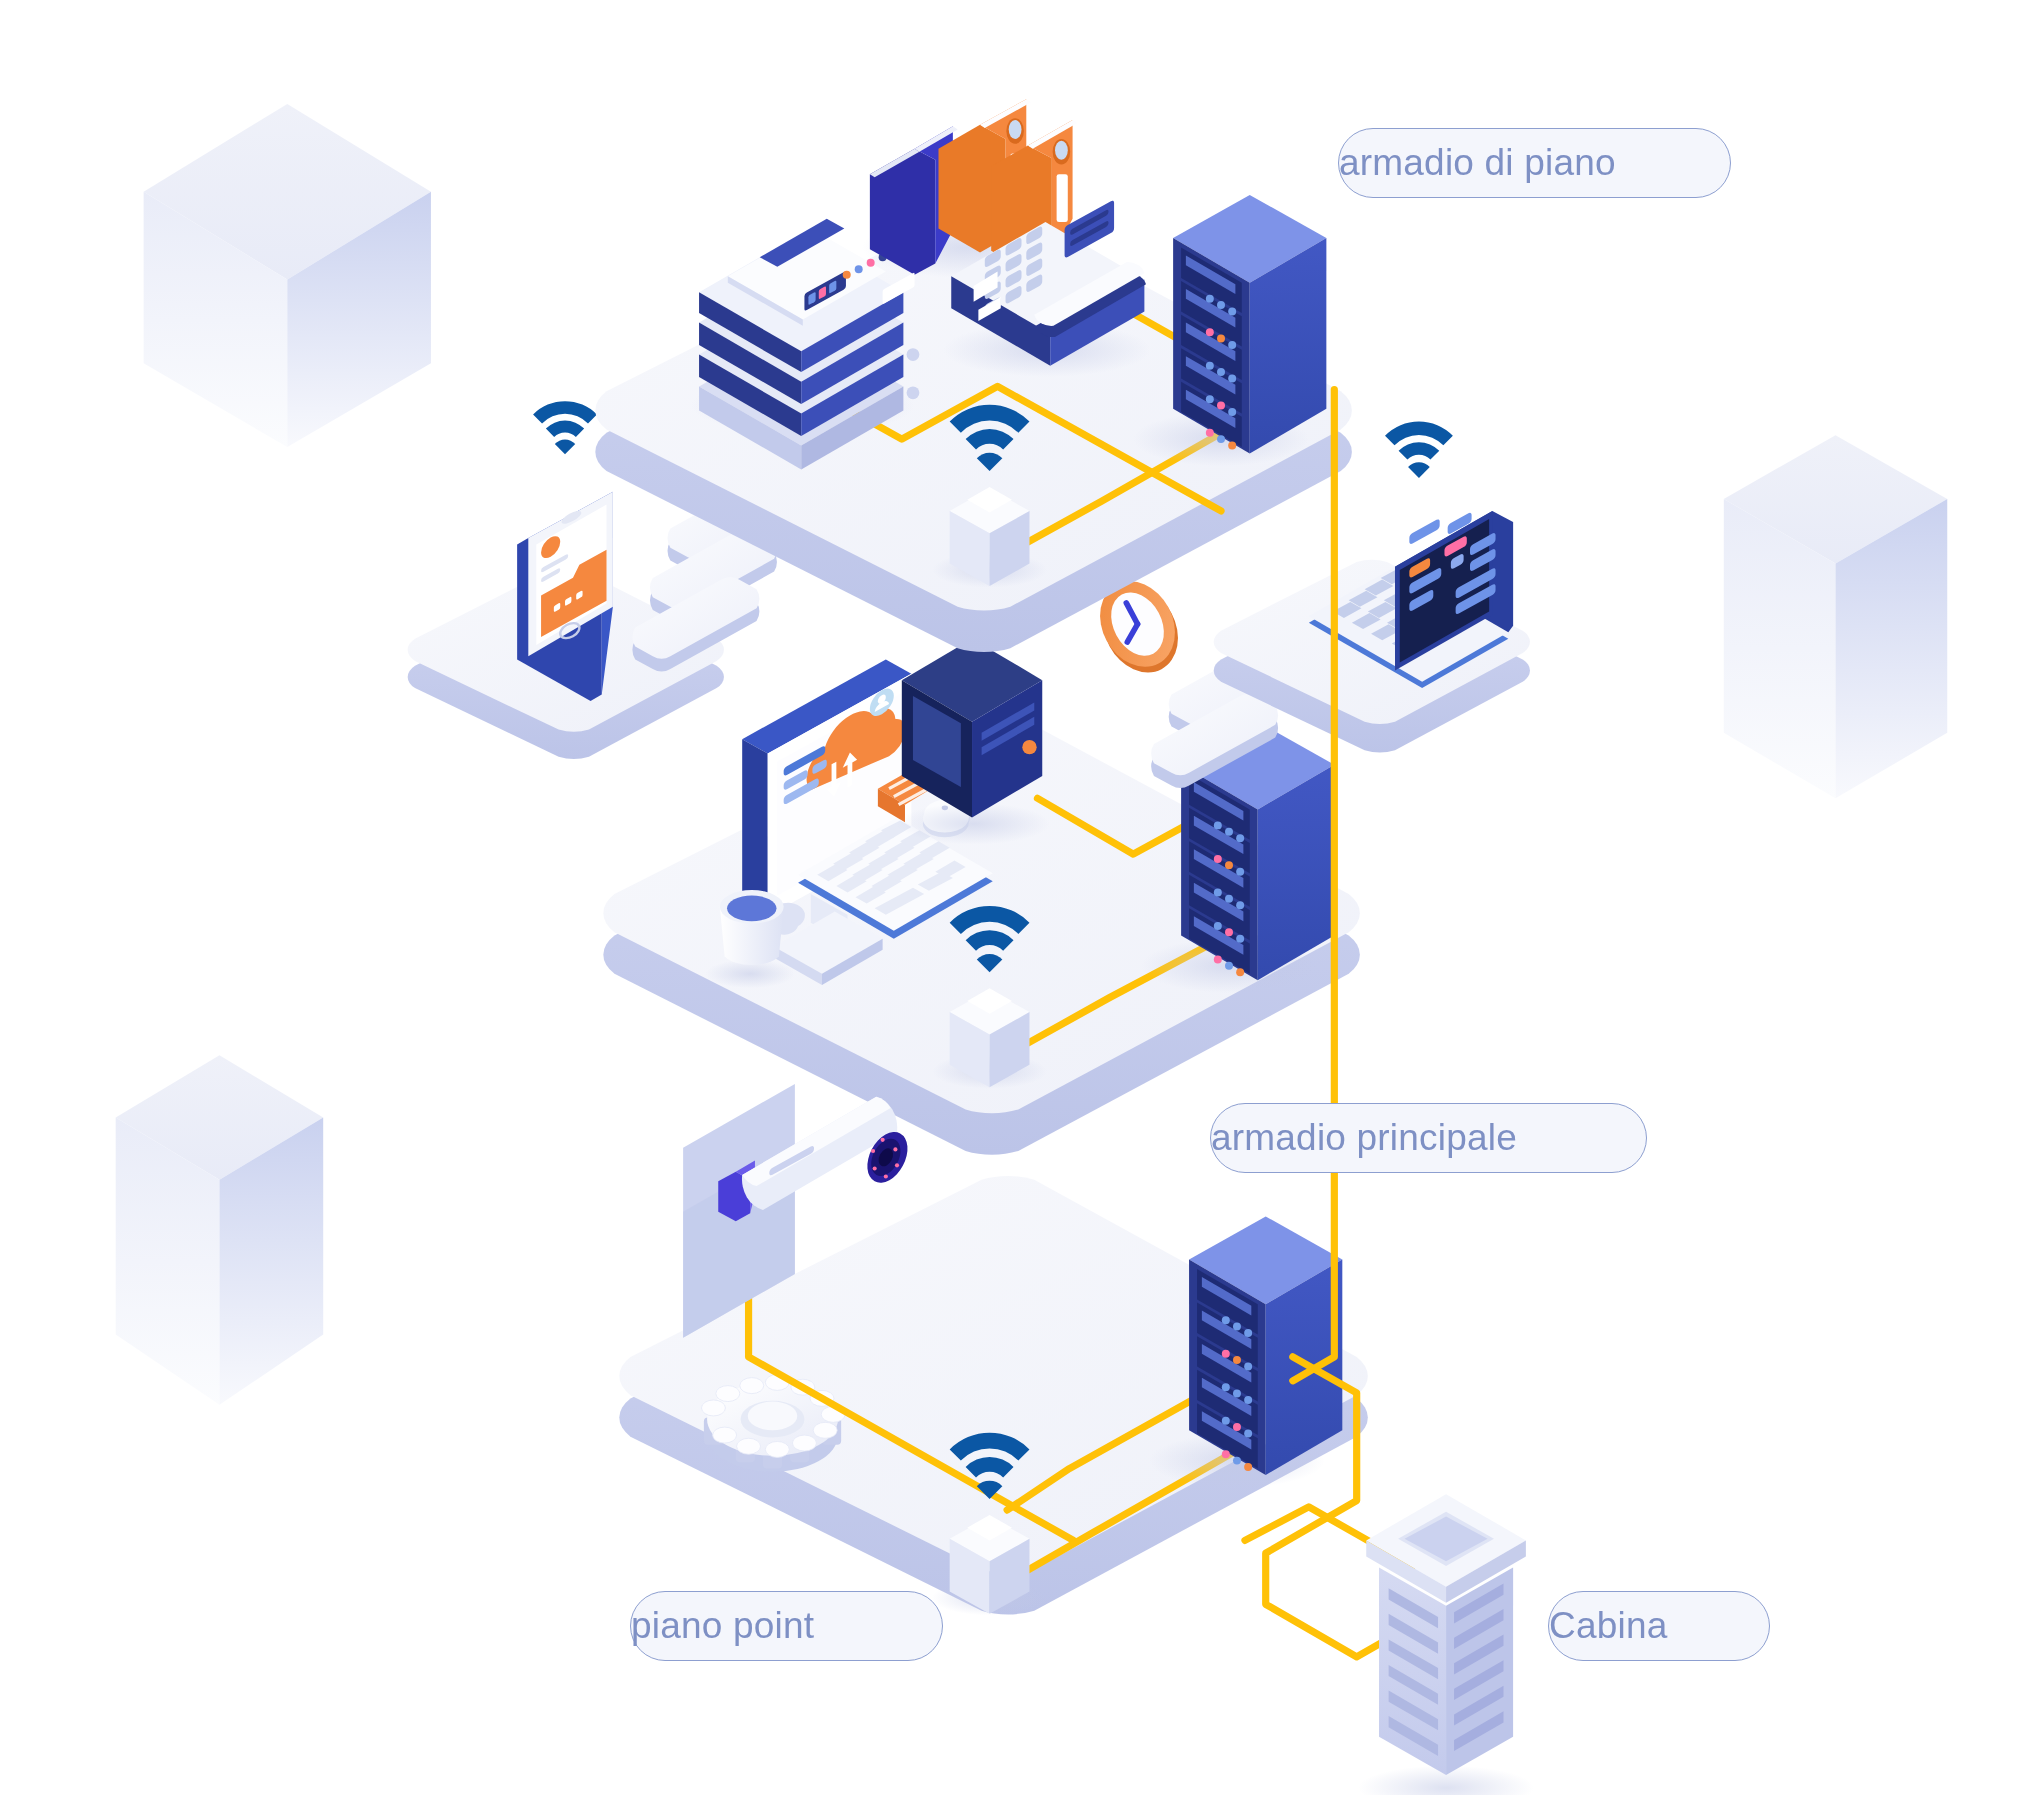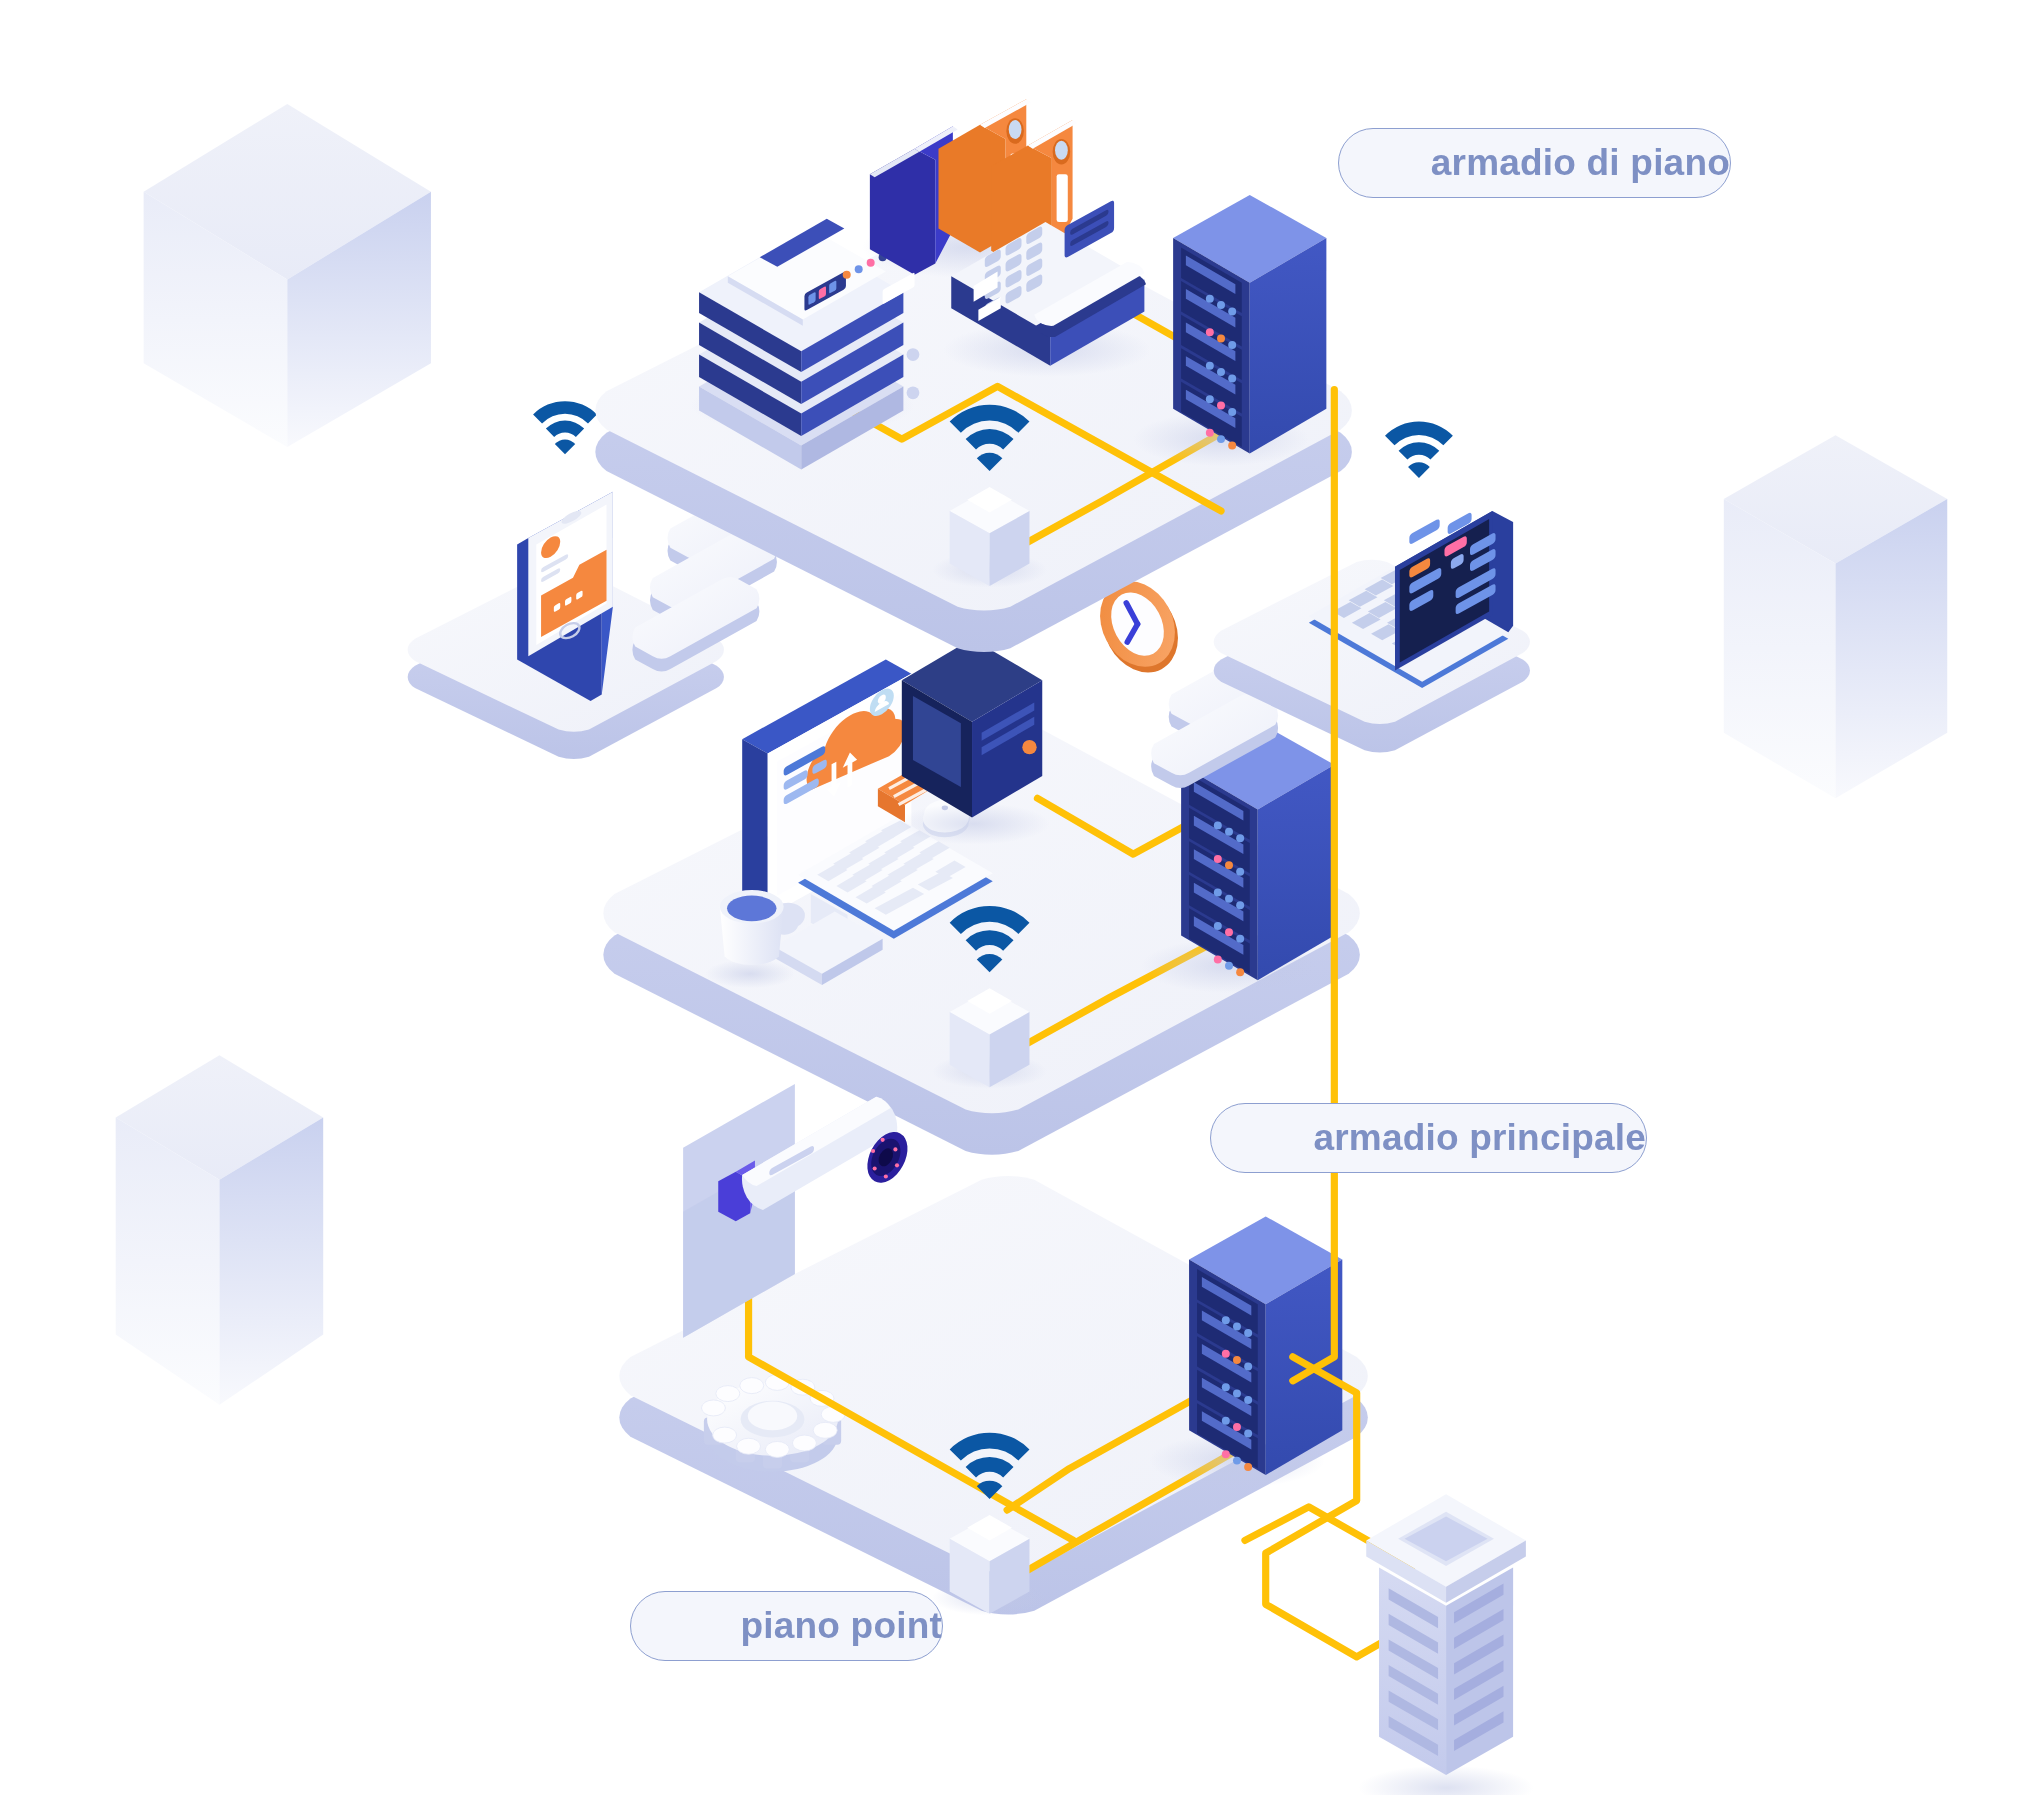--- a/index.html
+++ b/index.html
@@ -6,28 +6,28 @@
   body{
     width:2043px;height:1796px;overflow:hidden;
     font-family:"Liberation Sans", sans-serif;
     background:#ffffff;
   }
   #stage{position:relative;width:2043px;height:1796px;background:#ffffff;}
   #scene{position:absolute;inset:0;width:2043px;height:1796px;}
 
   .label-pill{
     position:absolute;
-    display:flex;align-items:center;justify-content:flex-end;
+    display:flex;align-items:center;justify-content:flex-start;
     box-sizing:border-box;
     background:#F4F6FC;
     border:1.6px solid #8D9FD0;
     border-radius:37px;
     color:#7E90C4;
     font-family:"Liberation Sans", sans-serif;
-    font-weight:700;
+    font-weight:400;
     letter-spacing:0.2px;
     white-space:nowrap;
     z-index:40;
   }
   #lbl-armadio-piano{left:1338px;top:128px;width:393px;height:70px;font-size:37px;}
   #lbl-armadio-principale{left:1210px;top:1103px;width:437px;height:70px;font-size:37px;}
   #lbl-access-point{left:630px;top:1591px;width:313px;height:70px;font-size:37px;}
   #lbl-cabina{left:1548px;top:1591px;width:222px;height:70px;font-size:37px;}
 </style>
 </head>
@@ -713,15 +713,18 @@
   </div>
 
   <div class="label-pill" id="lbl-armadio-principale">
     <span>armadio principale</span>
   </div>
 
   <div class="label-pill" id="lbl-access-point">
     <span>piano point</span>
   </div>
 
+  <div class="label-pill" id="lbl-cabina">
+    <span>Cabina</span>
+  </div>
 
 </div>
 
 
 </body></html>

